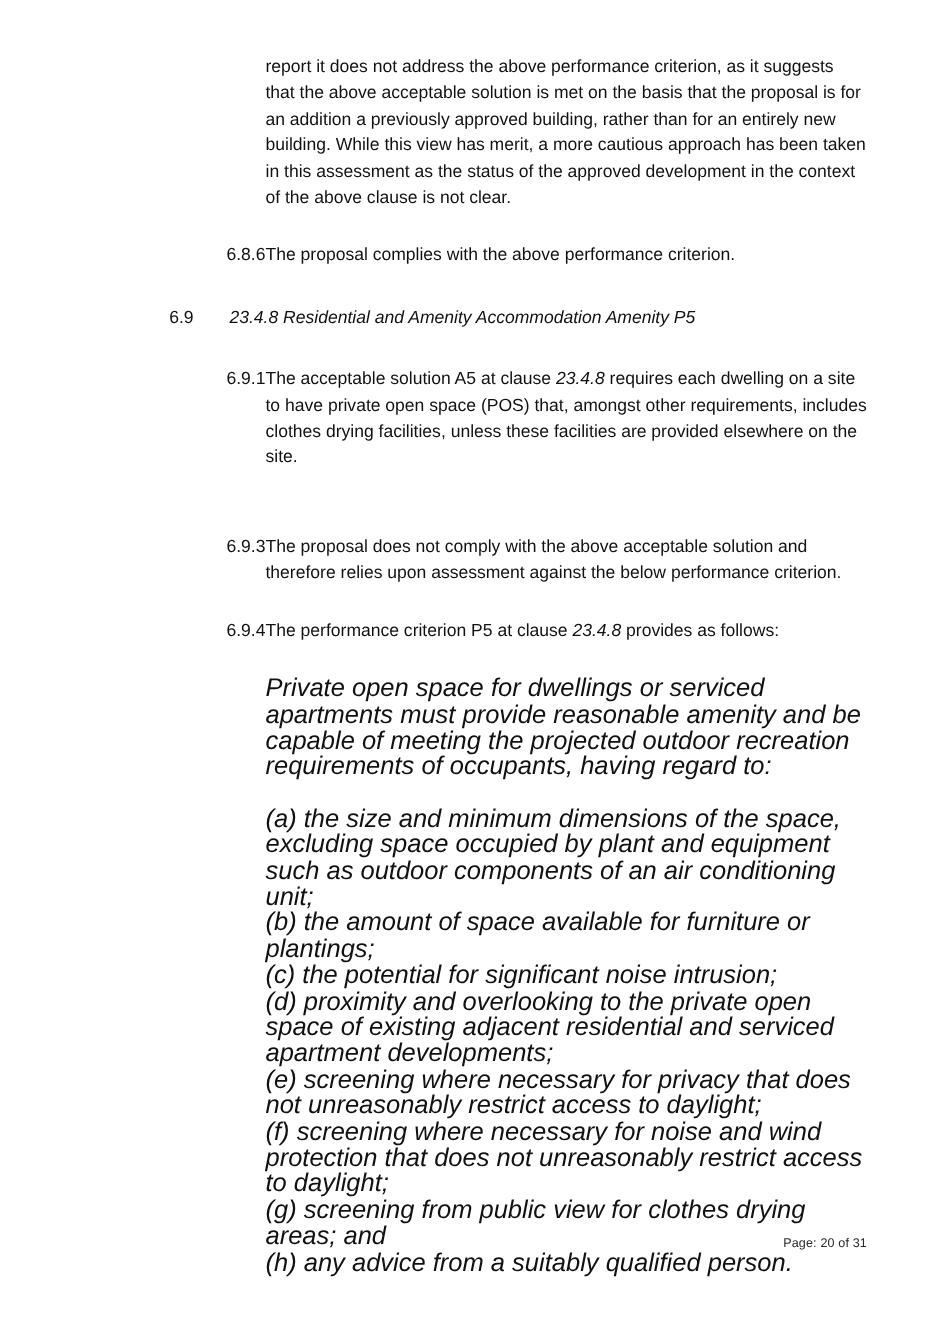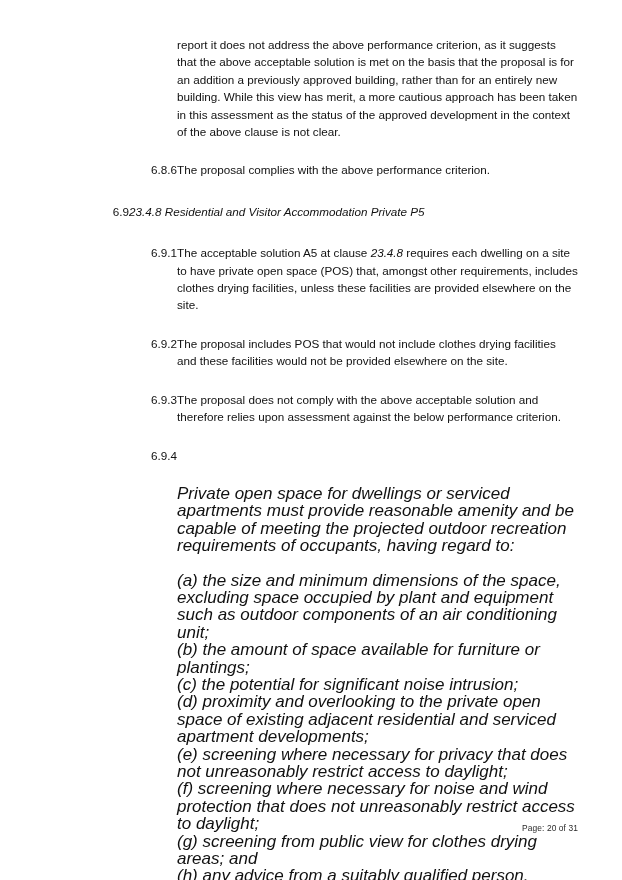--- a/index.html
+++ b/index.html
@@ -41,20 +41,21 @@
     text-align: right;
   }
   .para .body {
     flex: 1 1 auto;
   }
 
   
   .lvl1 {
     padding-left: 79px;
     padding-right: 44px;
+    gap: 24px;
   }
   .lvl1 .num { width: 50px; }
   .lvl1 .body { font-style: italic; }
 
   
   .lvl2 {
     padding-left: 129px;
     padding-right: 44px;
   }
   .lvl2 .num { width: 48px; }
@@ -110,48 +111,45 @@
 
     <div class="para lvl2">
       <span class="num">6.8.6</span>
       <span class="body">The proposal complies with the above performance criterion.</span>
     </div>
 
     <div class="gap-lg"></div>
 
     <div class="para lvl1">
       <span class="num">6.9</span>
-      <span class="body"><span>23.4.8</span><span> Residential and Visitor Accommodation Private P5</span></span>
+      <span class="body"><span>23.4.8</span><span> Residential and Amenity Accommodation Amenity P5</span></span>
     </div>
 
     <div class="gap-lg"></div>
 
     <div class="para lvl2">
       <span class="num">6.9.1</span>
       <span class="body"><span>The acceptable solution A5 at clause </span><span class="it">23.4.8</span><span> requires each dwelling on a site to have private open space (POS) that, amongst other requirements, includes clothes drying facilities, unless these facilities are provided elsewhere on the site.</span></span>
     </div>
 
     <div class="gap-md"></div>
 
-    <div class="para lvl2">
-      <span class="num">6.9.2</span>
-      <span class="body">The proposal includes POS that would not include clothes drying facilities and these facilities would not be provided elsewhere on the site.</span>
-    </div>
 
     <div class="gap-md"></div>
 
     <div class="para lvl2">
       <span class="num">6.9.3</span>
       <span class="body">The proposal does not comply with the above acceptable solution and therefore relies upon assessment against the below performance criterion.</span>
     </div>
 
     <div class="gap-md"></div>
 
     <div class="para lvl2">
       <span class="num">6.9.4</span>
+      <span class="body"><span>The performance criterion P5 at clause </span><span class="it">23.4.8</span><span> provides as follows:</span></span>
     </div>
 
     <div class="gap-md"></div>
 
     <div class="quote">Private open space for dwellings or serviced apartments must provide reasonable amenity and be capable of meeting the projected outdoor recreation requirements of occupants, having regard to:</div>
 
     <div class="gap-sm"></div>
 
     <div class="quote">
       <span class="list-line">(a) the size and minimum dimensions of the space, excluding space occupied by plant and equipment such as outdoor components of an air conditioning unit;</span>

